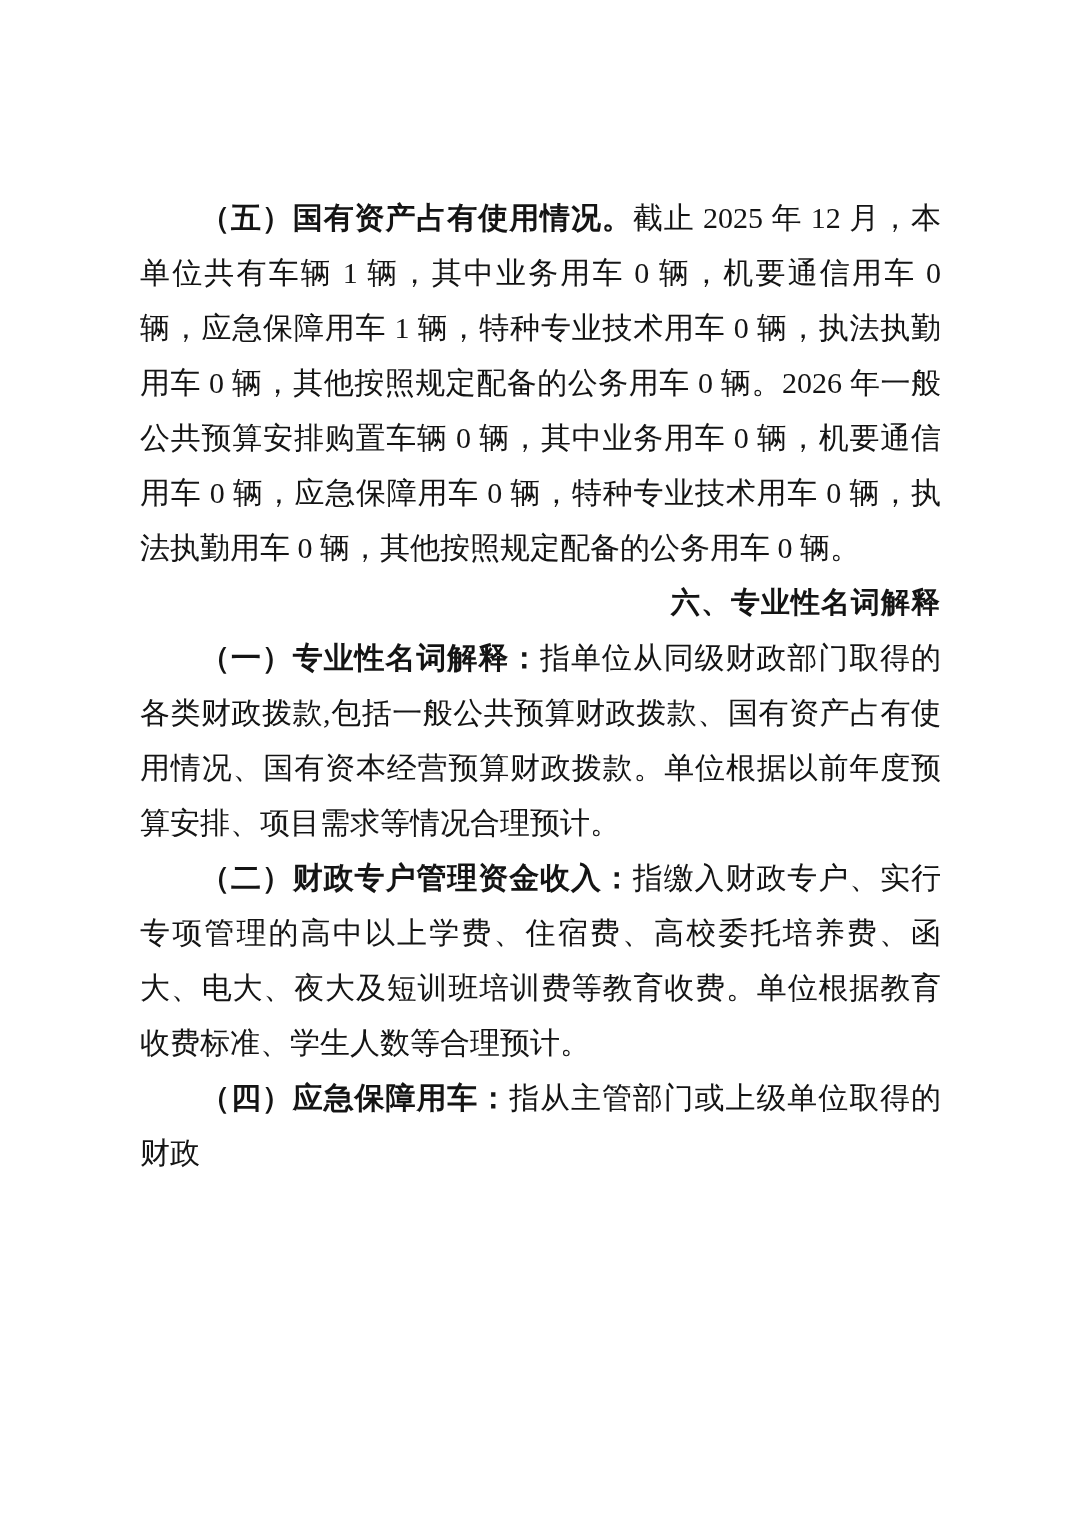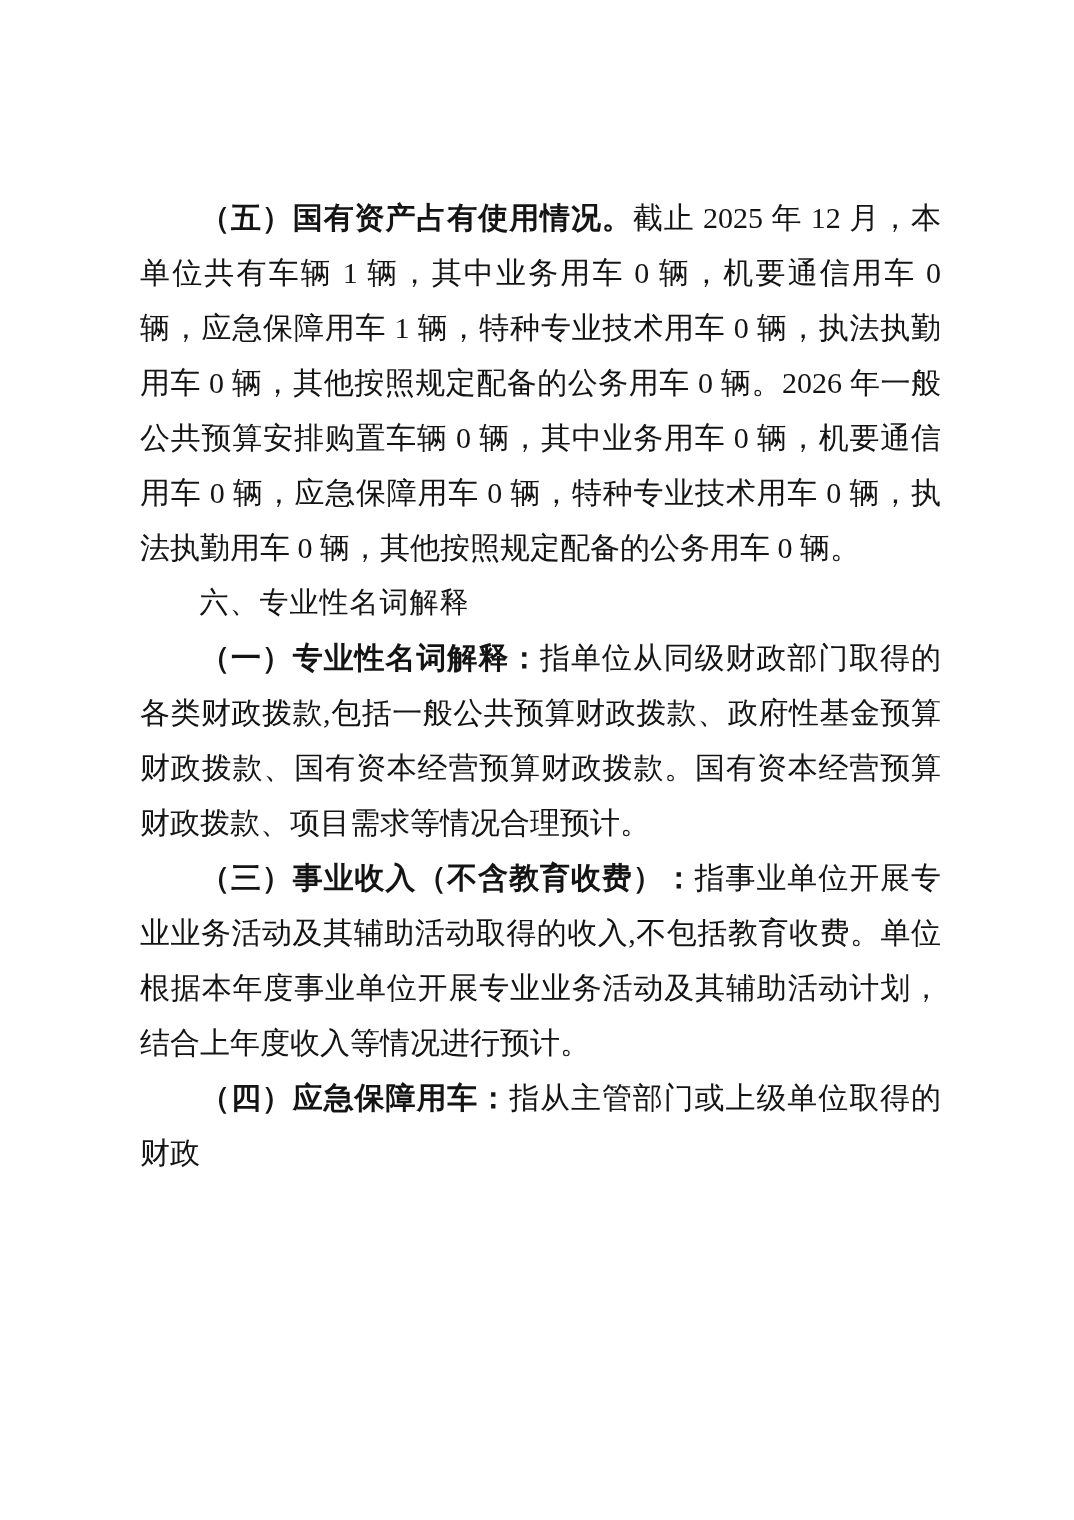--- a/index.html
+++ b/index.html
@@ -32,23 +32,24 @@
     word-break: break-all;
   }
   .para .lead {
     font-weight: 700;
   }
   .heading {
     margin: 0;
     font-family: "Liberation Sans", "DejaVu Sans", sans-serif;
     font-size: 29px;
     line-height: 55px;
-    font-weight: 400;
+    font-weight: 700;
     text-indent: 2.05em;
     letter-spacing: 1px;
+    text-align: right;
   }
   .page-number {
     position: absolute;
     left: 139px;
     top: 1356px;
     font-family: "Liberation Serif", "DejaVu Serif", serif;
     font-size: 29px;
     line-height: 1.2;
     letter-spacing: 2px;
     color: #141414;
@@ -57,23 +58,23 @@
 </head>
 <body>
 
 <div class="page">
   <main class="content">
 
     <p class="para"><strong class="lead">（五）国有资产占有使用情况。</strong><span>截止 2025 年 12 月，本单位共有车辆 1 辆，其中业务用车 0 辆，机要通信用车 0 辆，应急保障用车 1 辆，特种专业技术用车 0 辆，执法执勤用车 0 辆，其他按照规定配备的公务用车 0 辆。2026 年一般公共预算安排购置车辆 0 辆，其中业务用车 0 辆，机要通信用车 0 辆，应急保障用车 0 辆，特种专业技术用车 0 辆，执法执勤用车 0 辆，其他按照规定配备的公务用车 0 辆。</span></p>
 
     <h2 class="heading">六、专业性名词解释</h2>
 
-    <p class="para"><strong class="lead">（一）专业性名词解释：</strong><span>指单位从同级财政部门取得的各类财政拨款,包括一般公共预算财政拨款、政府性基金预算财政拨款、国有资本经营预算财政拨款。国有资本经营预算财政拨款、项目需求等情况合理预计。</span></p>
+    <p class="para"><strong class="lead">（一）专业性名词解释：</strong><span>指单位从同级财政部门取得的各类财政拨款,包括一般公共预算财政拨款、国有资产占有使用情况、国有资本经营预算财政拨款。单位根据以前年度预算安排、项目需求等情况合理预计。</span></p>
 
+    <p class="para"><strong class="lead">（二）财政专户管理资金收入：</strong><span>指缴入财政专户、实行专项管理的高中以上学费、住宿费、高校委托培养费、函大、电大、夜大及短训班培训费等教育收费。单位根据教育收费标准、学生人数等合理预计。</span></p>
 
-    <p class="para"><strong class="lead">（三）事业收入（不含教育收费）：</strong><span>指事业单位开展专业业务活动及其辅助活动取得的收入,不包括教育收费。单位根据本年度事业单位开展专业业务活动及其辅助活动计划，结合上年度收入等情况进行预计。</span></p>
 
     <p class="para"><strong class="lead">（四）应急保障用车：</strong><span>指从主管部门或上级单位取得的财政</span></p>
 
   </main>
 
   <footer class="page-number">— 4 —</footer>
 </div>
 
 </body></html>

